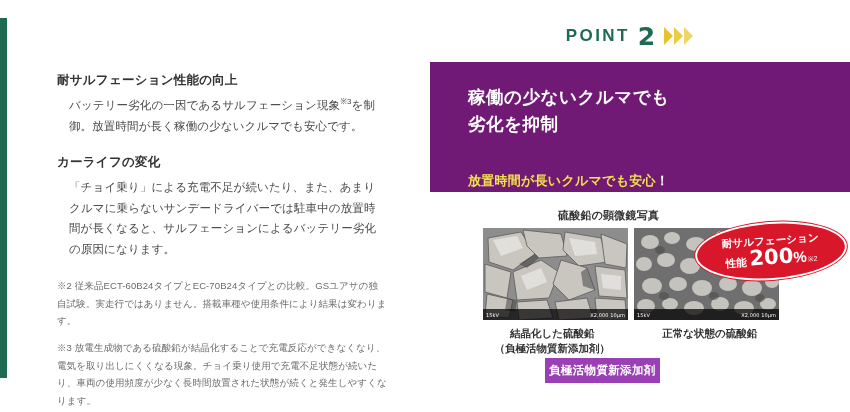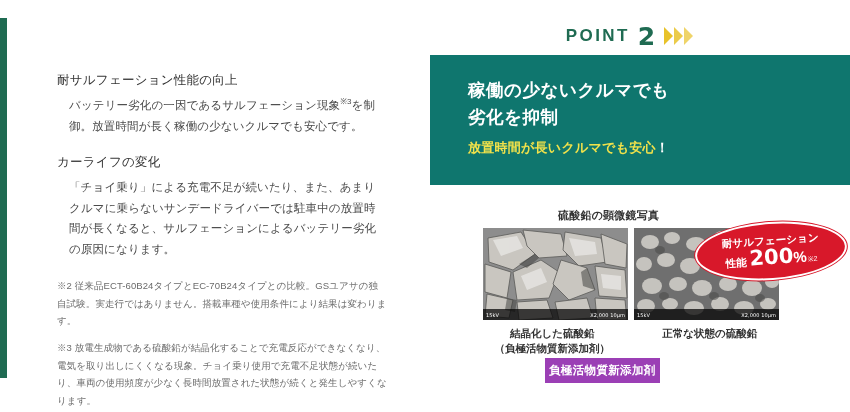--- a/index.html
+++ b/index.html
@@ -33,21 +33,21 @@
 
   
   .left-col {
     position: absolute;
     left: 57px;
     top: 72px;
     width: 330px;
   }
   .lead-title {
     font-size: 12.5px;
-    font-weight: normal;
+    font-weight: bold;
     color: #333333;
     letter-spacing: 0.02em;
     margin: 0 0 7px 0;
     line-height: 1.3;
   }
   .lead-body {
     font-size: 11.5px;
     line-height: 1.78;
     color: #4a4a4a;
     margin: 0 0 18px 12px;
@@ -113,36 +113,36 @@
     border-left: 9px solid #e8c22a;
     margin-right: 1px;
   }
   .chev.c2 { opacity: 0.85; }
   .chev.c3 { opacity: 0.7; }
 
   
   .green-banner {
     position: absolute;
     left: 0;
-    top: 55px;
+    top: 62px;
     width: 420px;
     height: 130px;
-    background: #0f766e;
+    background: #701a75;
     box-sizing: border-box;
     padding: 22px 0 0 38px;
   }
   .banner-line {
     color: #ffffff;
     font-size: 17.5px;
     font-weight: bold;
     line-height: 1.55;
     letter-spacing: 0.03em;
   }
   .banner-sub {
-    margin-top: 8px;
+    margin-top: 34px;
     font-size: 13px;
     font-weight: bold;
     letter-spacing: 0.02em;
   }
   .banner-sub .hl {
     color: #f2e24a;
   }
   .banner-sub .wht {
     color: #ffffff;
   }

